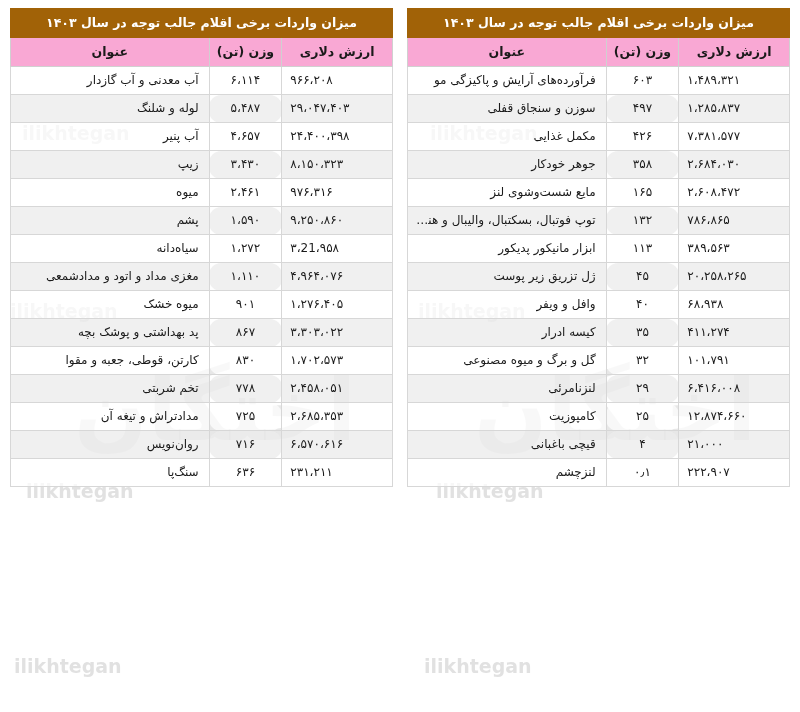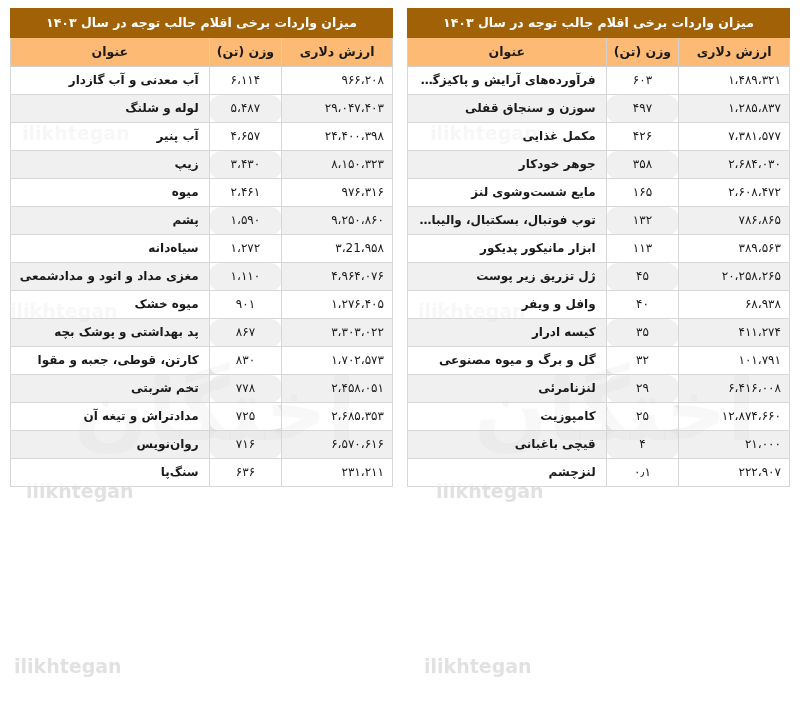--- a/index.html
+++ b/index.html
@@ -45,21 +45,21 @@
   }
 
   table {
     width: 100%;
     border-collapse: collapse;
     table-layout: fixed;
     background: transparent;
   }
 
   thead th {
-    background: #fdba74;
+    background: #f9a8d4;
     color: #1a1a1a;
     font-weight: bold;
     font-size: 12.5px;
     padding: 6px 4px 7px 4px;
     border: 1px solid #d0d0d0;
     border-top: none;
   }
 
   tbody td {
     font-size: 12px;
@@ -78,23 +78,23 @@
   }
   tbody tr:nth-child(even) td {
     background: rgba(236,236,236,0.80);
   }
 
   
   col.c-value  { width: 29%; }
   col.c-weight { width: 19%; }
   col.c-title  { width: 52%; }
 
-  td.value  { text-align: right; }
+  td.value  { text-align: left; }
   td.weight { text-align: center; border-radius: 12px; }
-  td.title  { text-align: right; padding-right: 10px; font-weight: bold; }
+  td.title  { text-align: right; padding-right: 10px; }
 
   
   .watermark {
     position: absolute;
     inset: 0;
     z-index: 1;
     pointer-events: none;
     overflow: hidden;
     border-radius: 30px;
   }

